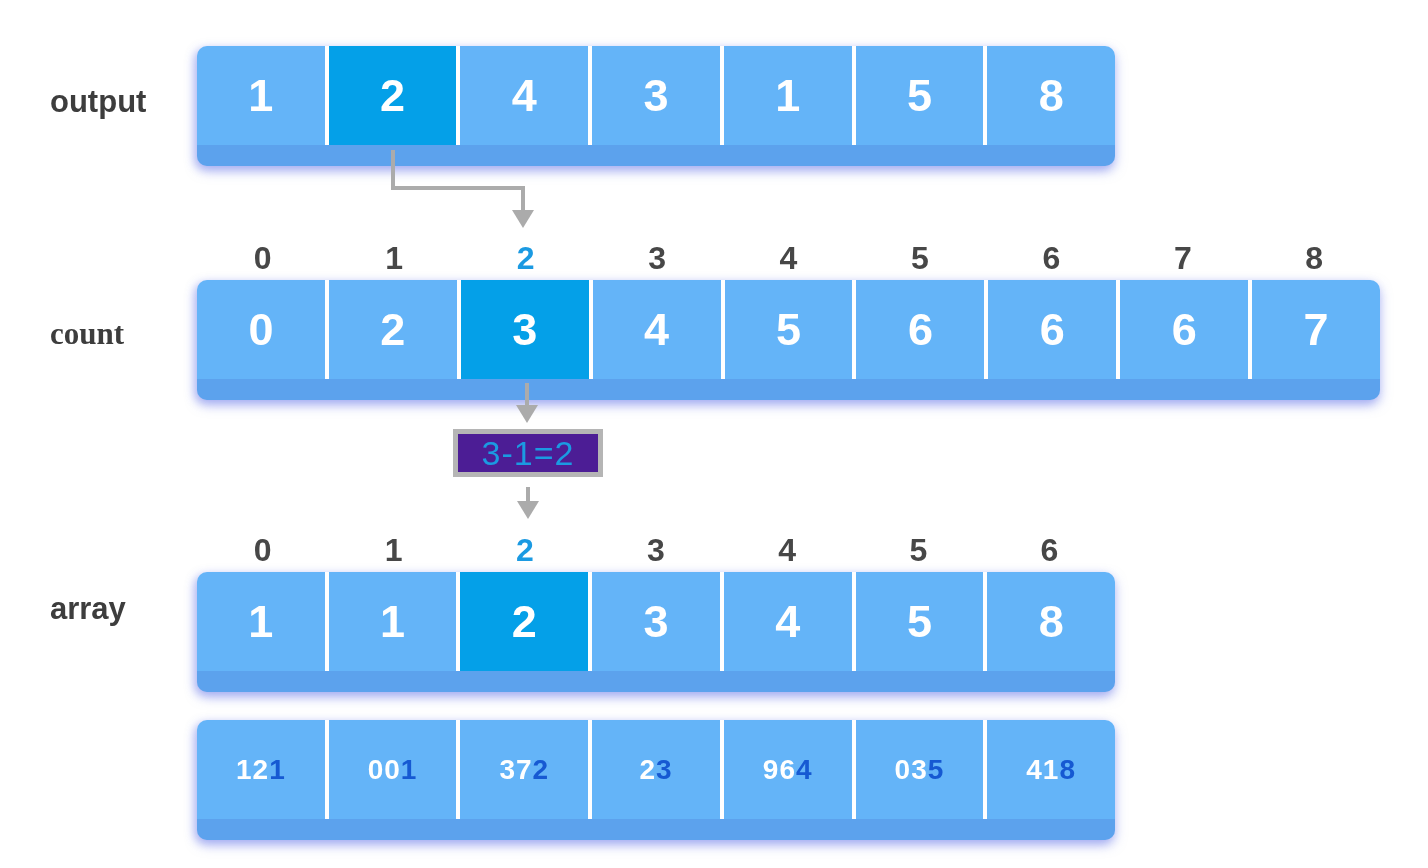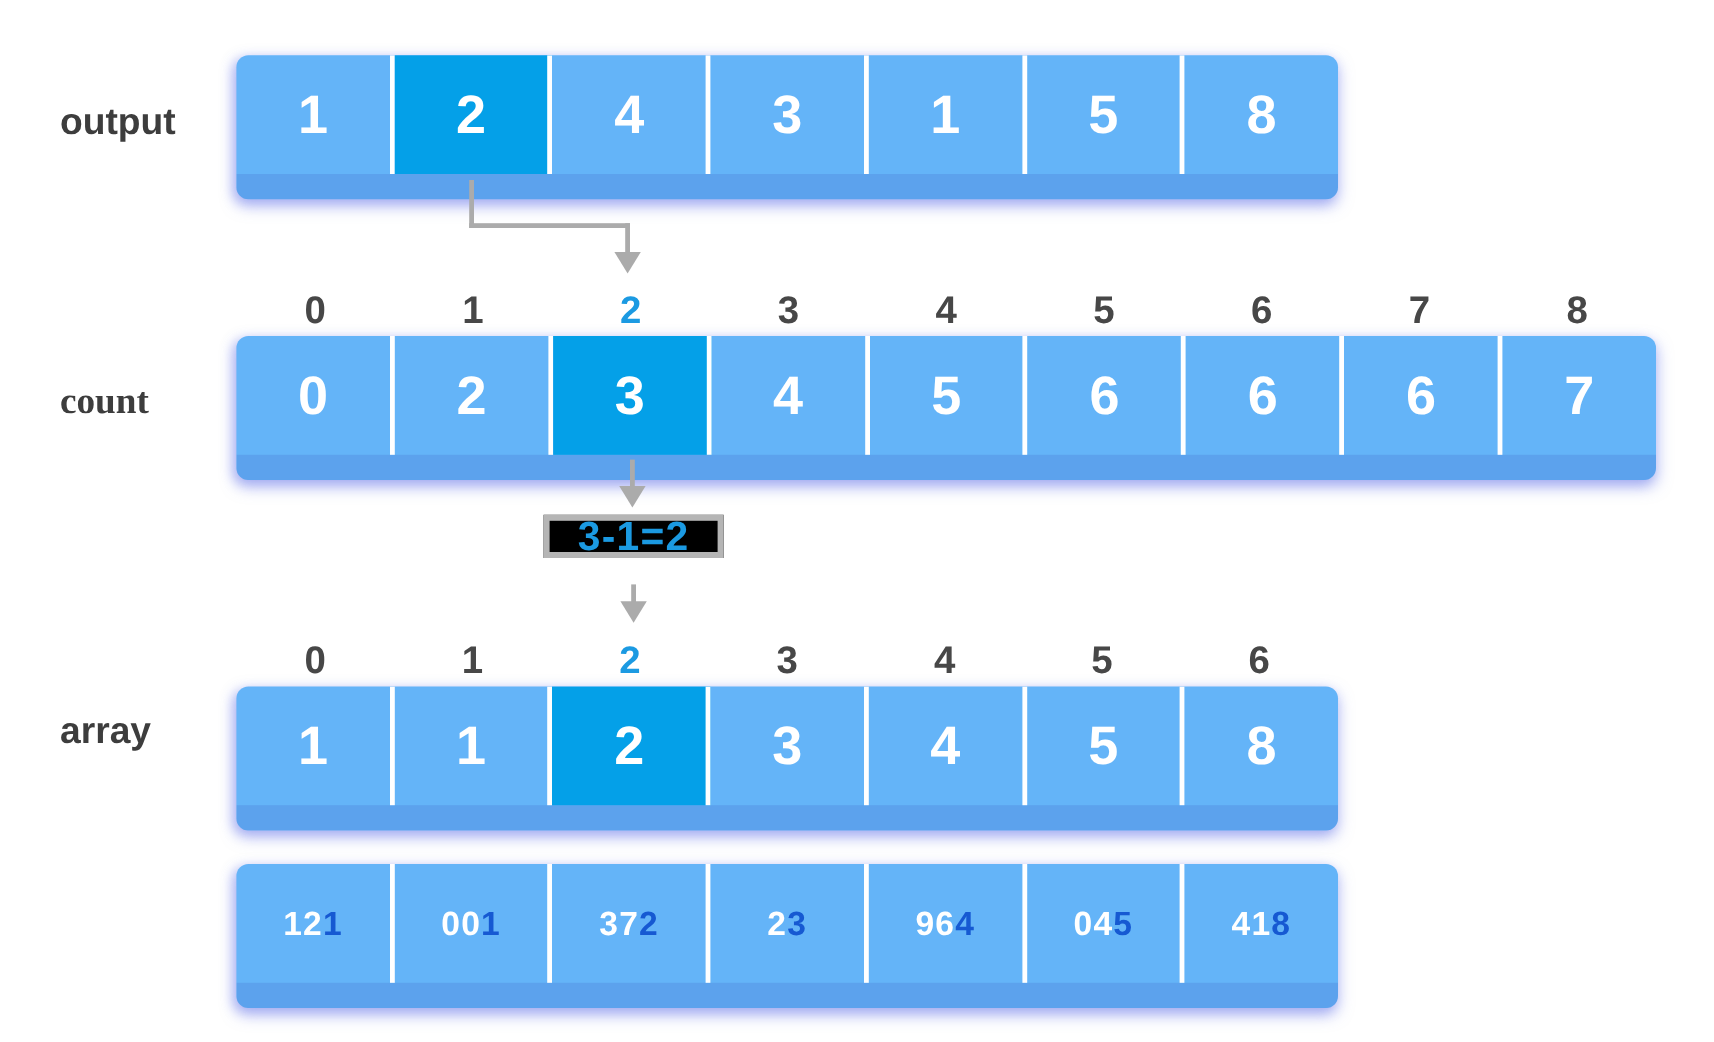--- a/index.html
+++ b/index.html
@@ -49,24 +49,24 @@
              border-right:11px solid transparent;border-top:18px solid var(--arrow-gray);}
   #a1-v1{left:391px;top:150px;width:4px;height:40px;}
   #a1-h {left:391px;top:186px;width:134px;height:4px;}
   #a1-v2{left:521px;top:186px;width:4px;height:26px;}
   #a1-head{left:512px;top:210px;}
   #a2-stem{left:525px;top:383px;width:4px;height:24px;}
   #a2-head{left:516px;top:405px;}
   #a3-stem{left:526px;top:487px;width:4px;height:16px;}
   #a3-head{left:517px;top:501px;}
 
-  .op-box{position:absolute;left:453px;top:429px;width:150px;height:36px;
-          border:5px solid var(--box-border-gray);background:#000000;
+  .op-box{position:absolute;left:453px;top:429px;width:150px;height:48px;
+          border:5px solid var(--box-border-gray);background:#4c1d95;
           display:flex;align-items:center;justify-content:center;
-          font-size:34px;font-weight:bold;color:var(--accent-blue);letter-spacing:1px;}
+          font-size:34px;font-weight:normal;color:var(--accent-blue);letter-spacing:1px;}
 </style>
 </head>
 <body>
 
 <div class="canvas">
 
   <div class="row-label" id="label-array">output</div>
   <div class="row-label" id="label-count">count</div>
   <div class="row-label" id="label-output">array</div>
 
@@ -162,21 +162,21 @@
         </div>
       <div class="cell cell-digits">
           <span>2</span>
           <span class="last-digit">3</span>
         </div>
       <div class="cell cell-digits">
           <span>96</span>
           <span class="last-digit">4</span>
         </div>
       <div class="cell cell-digits">
-          <span>04</span>
+          <span>03</span>
           <span class="last-digit">5</span>
         </div>
       <div class="cell cell-digits">
           <span>41</span>
           <span class="last-digit">8</span>
         </div>
     </div>
     <div class="lip"></div>
   </div>
 

